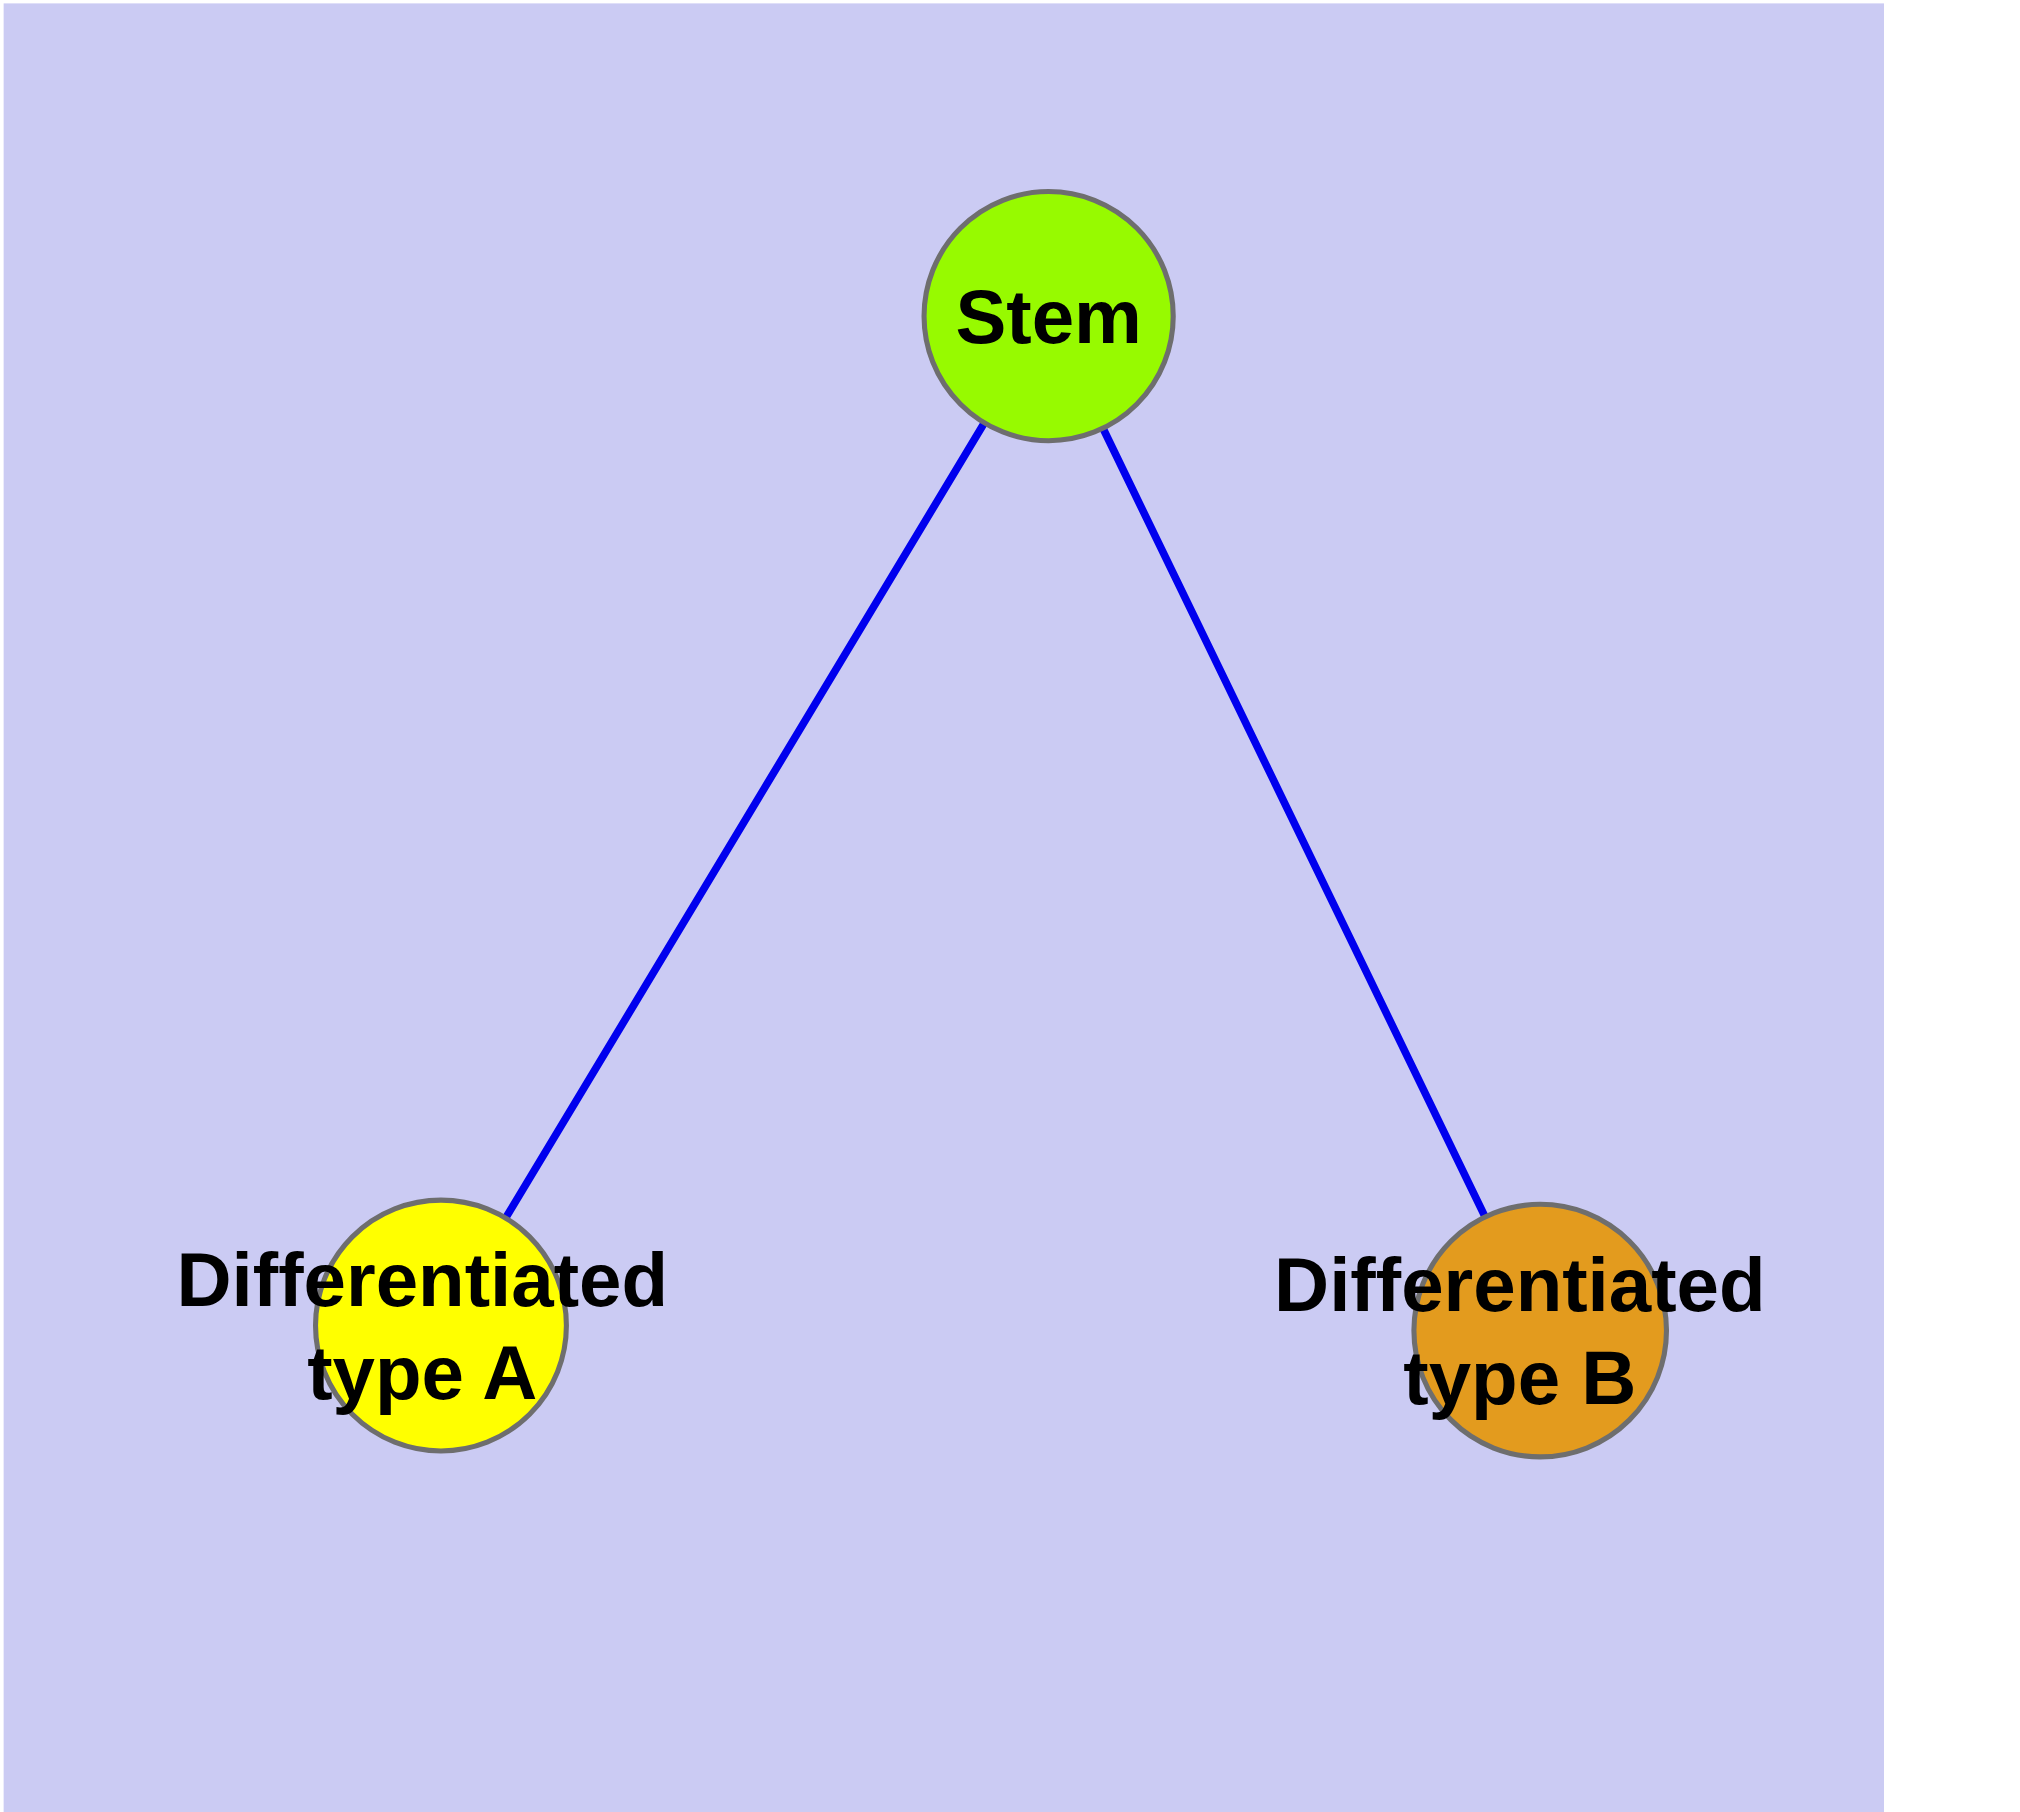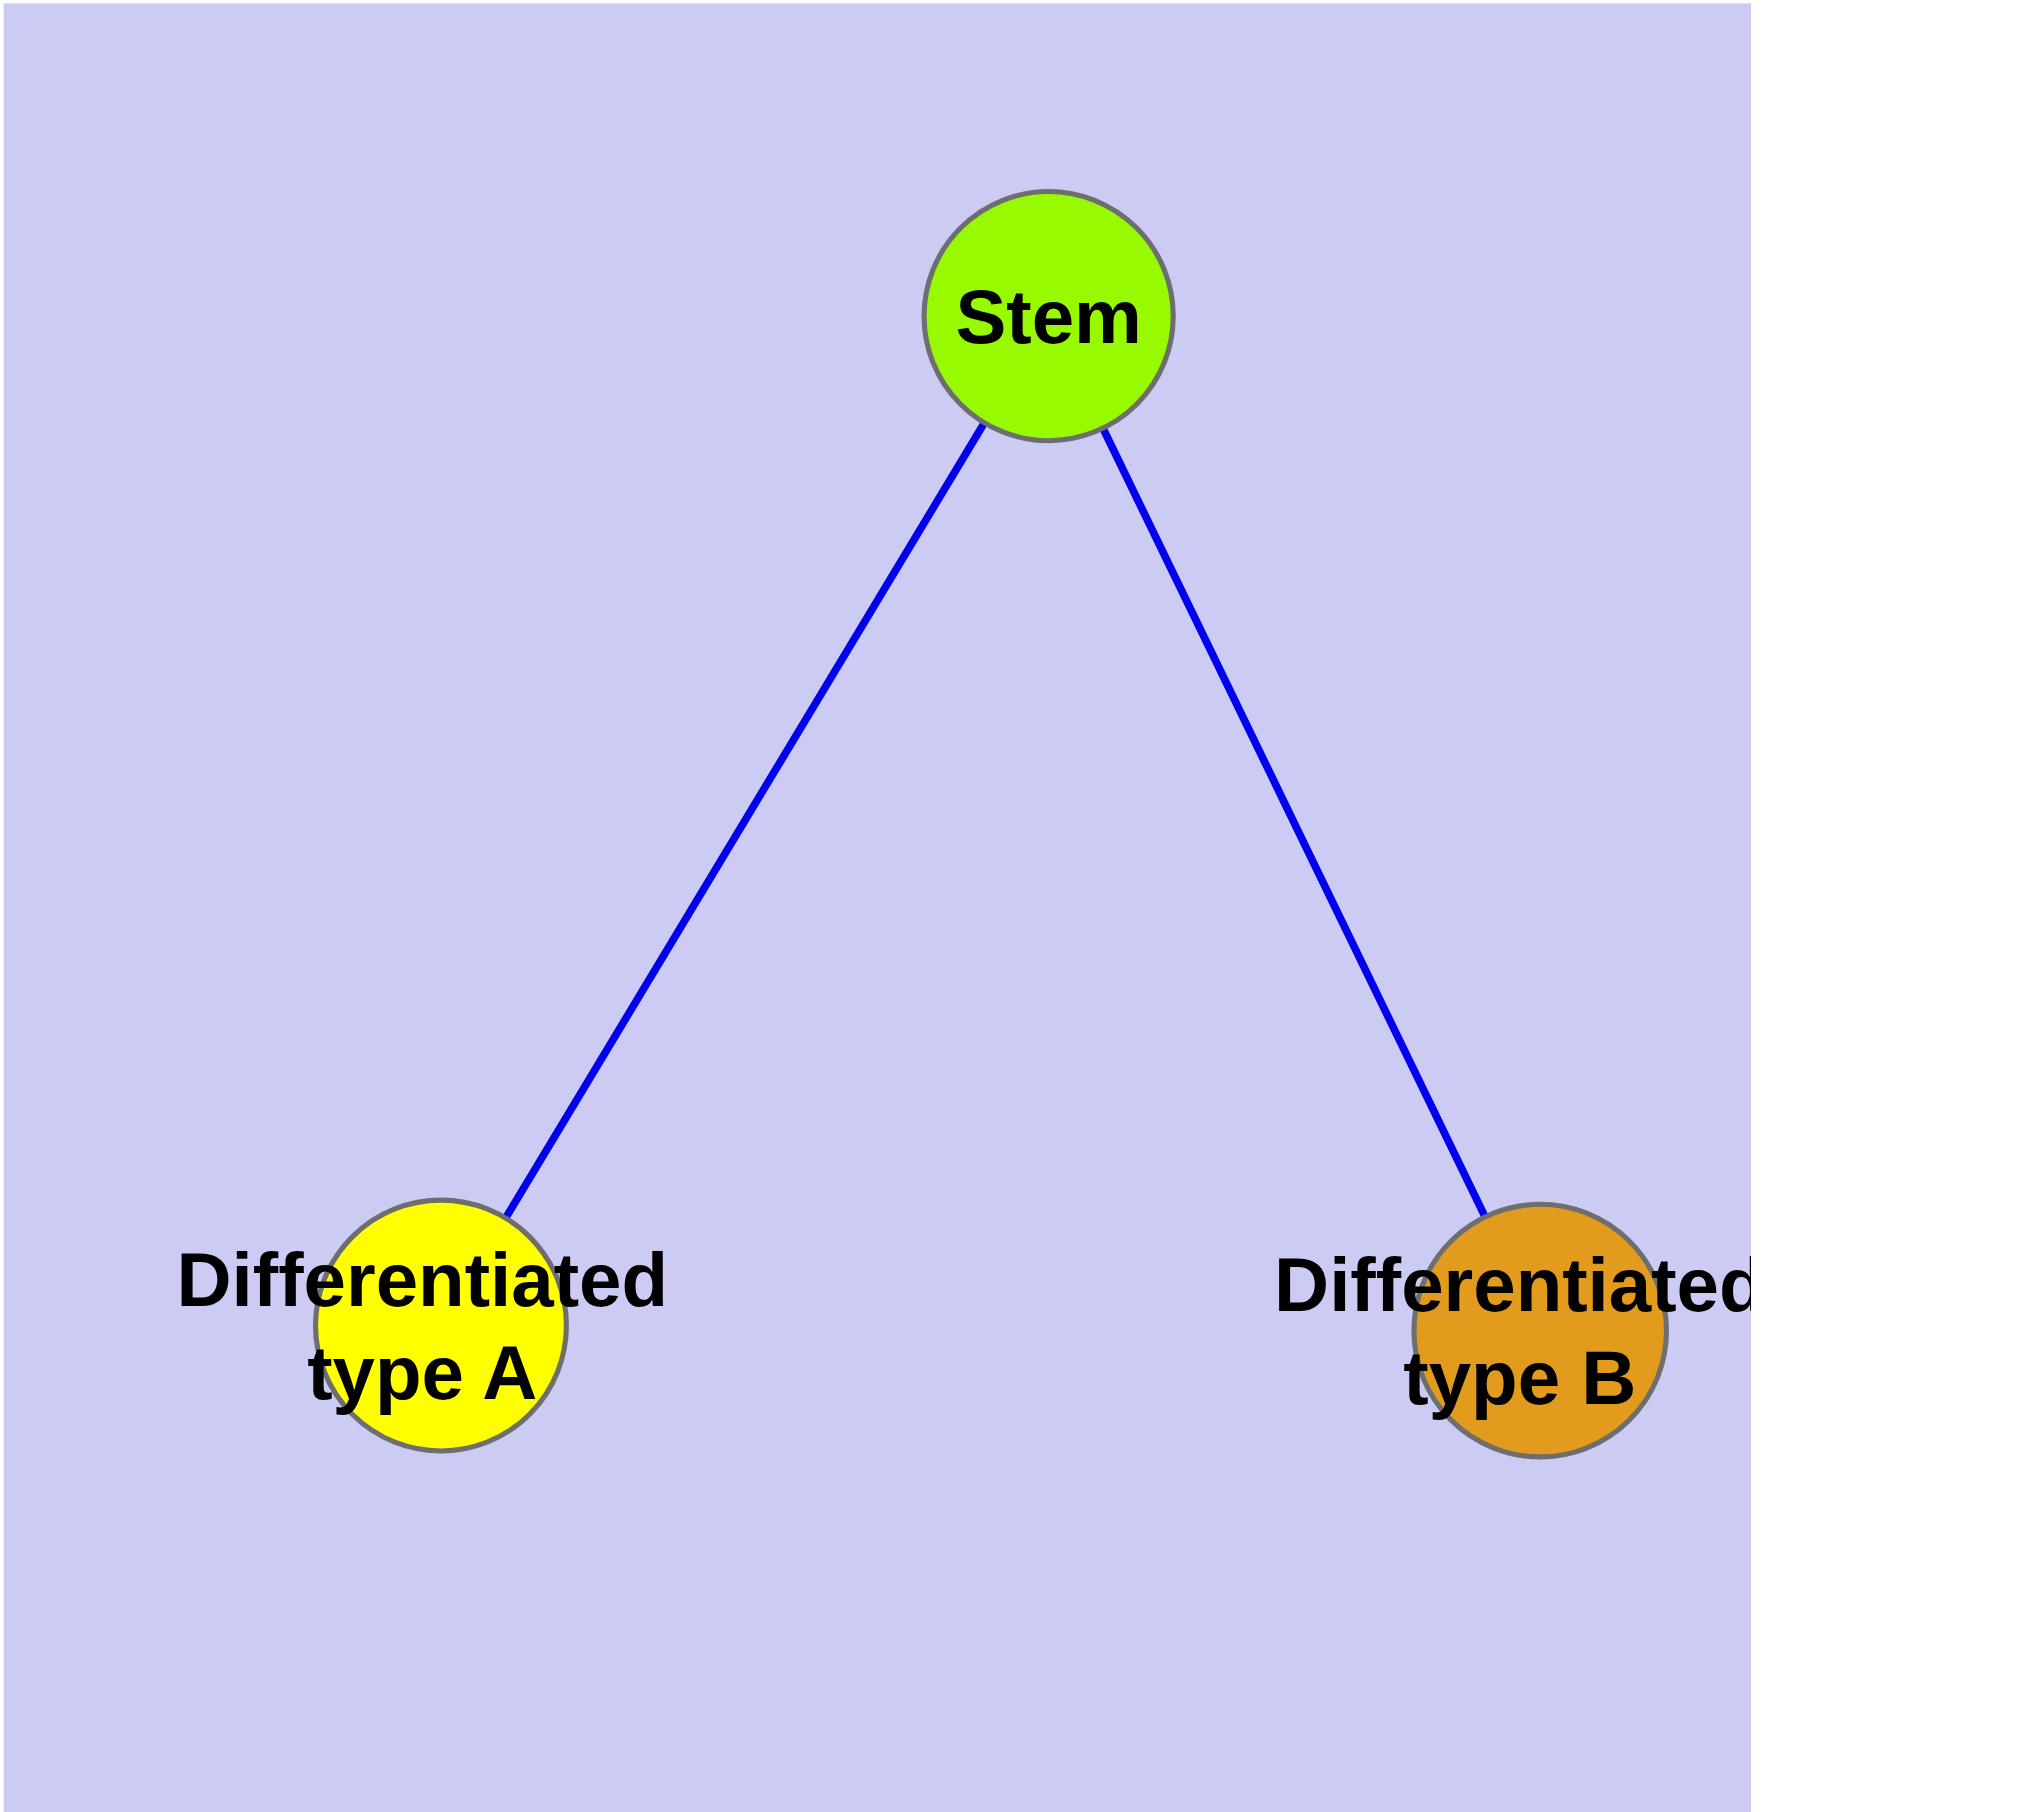--- a/index.html
+++ b/index.html
@@ -2,21 +2,21 @@
 <html style="font-size:13.6px"><head>
 <meta charset="utf-8">
 <style>
   html, body {
     margin: 0;
     padding: 0;
     background: #ffffff;
   }
   .canvas {
     position: relative;
-    width: 1751px;
+    width: 1884px;
     height: 1812px;
     overflow: hidden;
     background: #ffffff; 
   }
   svg.diagram {
     display: block;
     width: 2021px;
     height: 1812px;
   }
   .edge {

